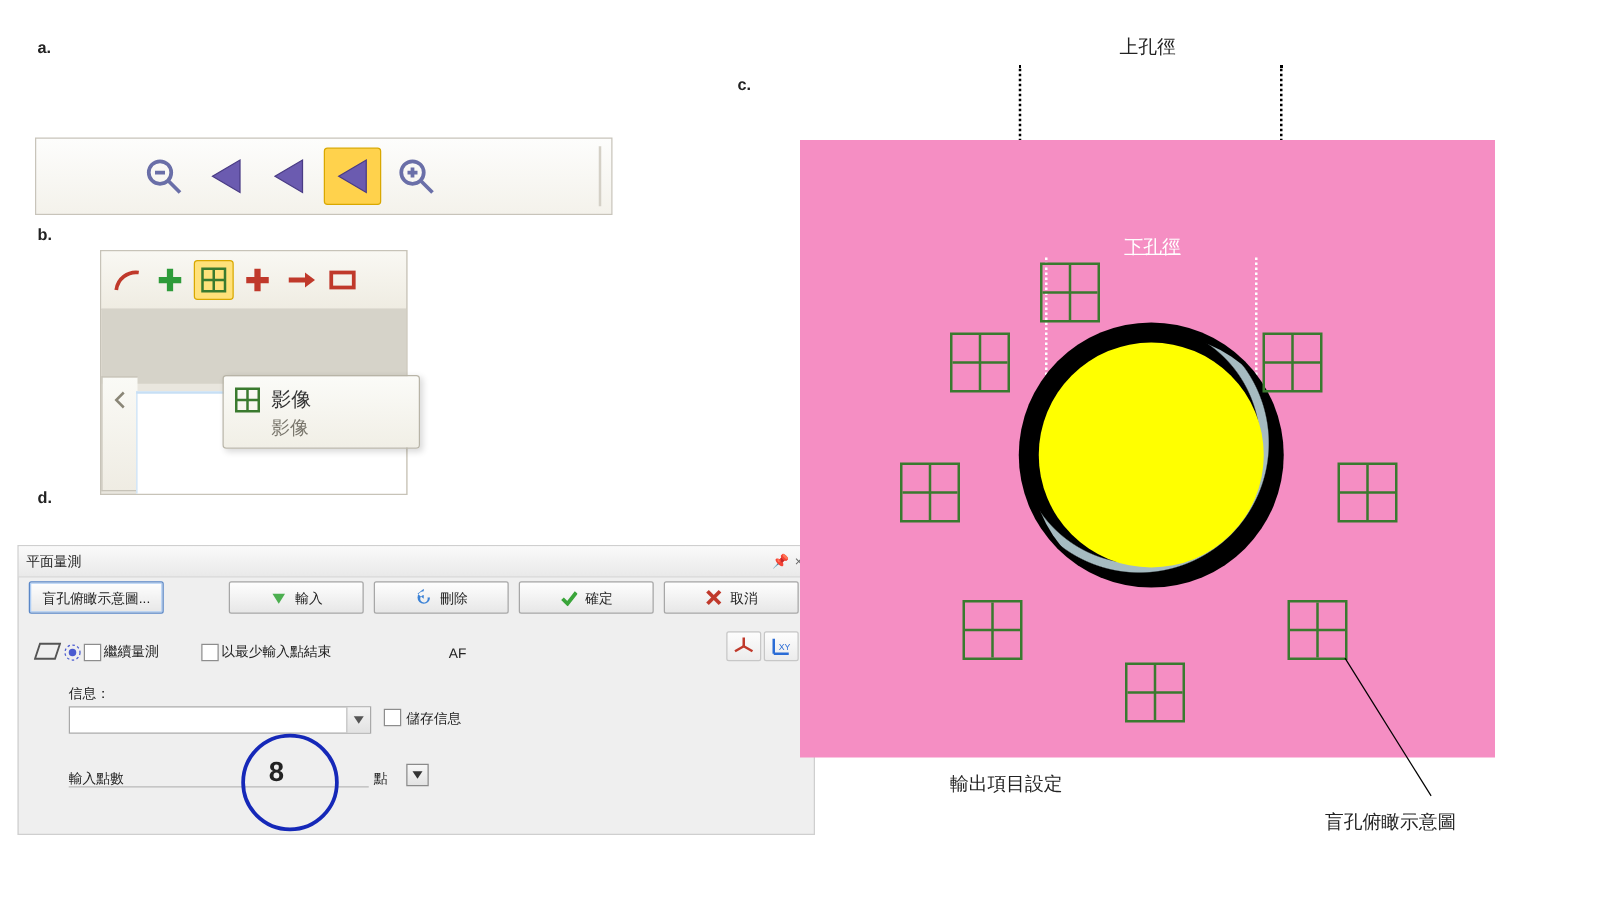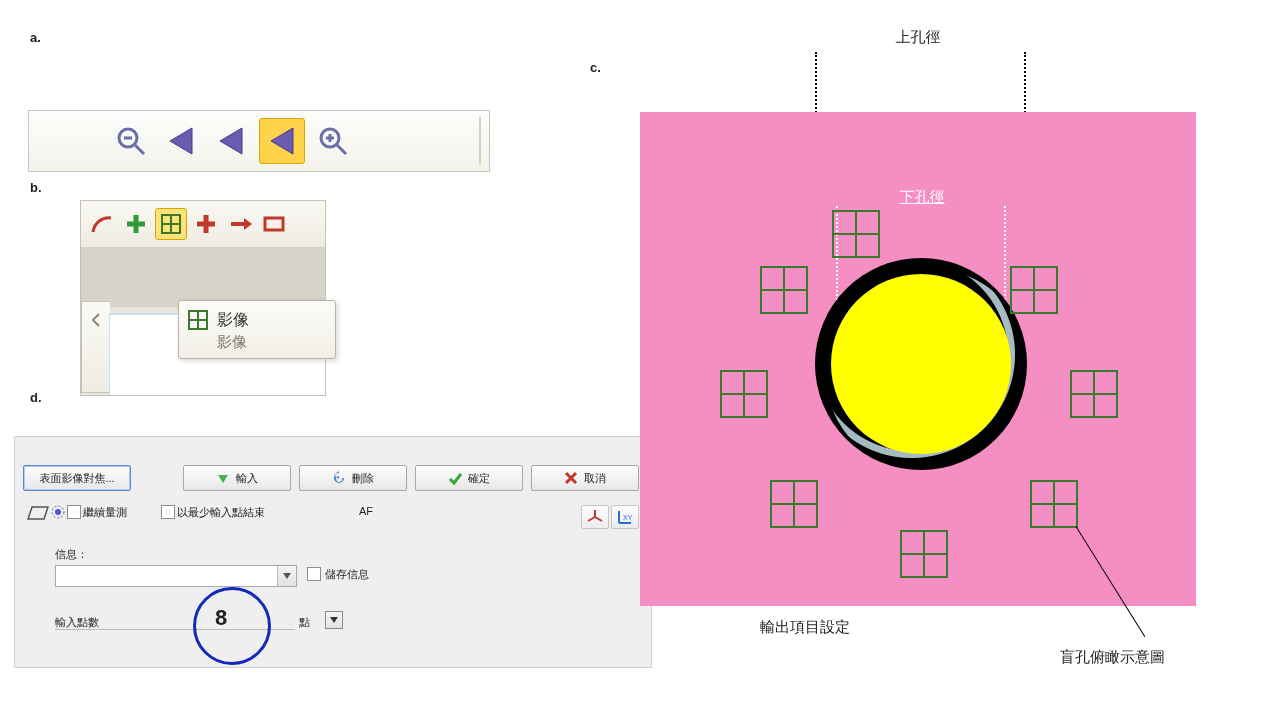--- a/index.html
+++ b/index.html
@@ -74,21 +74,21 @@
   }
   .panel-d-title .ctrls span { display:inline-block; width:12px; text-align:center; color:#666; }
   .d-row1 { position:absolute; left:8px; top:26px; right:8px; height:30px; display:flex; gap:8px; align-items:center; }
   .win-btn {
     height:24px; background:linear-gradient(#fefefe,#e7e7e7);
     border:1px solid #a7a7a7; border-radius:2px;
     display:flex; align-items:center; justify-content:center; gap:6px;
     font-size:11px; padding:0 10px; min-width:86px;
   }
   .win-btn.primary { border:1px solid #5a87c7; box-shadow:0 0 0 1px #aecdf4 inset; }
-  .d-row2 { position:absolute; left:12px; top:68px; right:12px; display:flex; align-items:flex-start; gap:2px; font-size:11px; }
+  .d-row2 { position:absolute; left:12px; top:68px; right:12px; display:flex; align-items:flex-end; gap:2px; font-size:11px; }
   .small-icon-btn { width:26px; height:22px; border:1px solid #c7c7c7; background:linear-gradient(#fdfdfd,#ececec); border-radius:2px; display:flex; align-items:center; justify-content:center; }
   .d-msg-label { position:absolute; left:40px; top:110px; font-size:11px; }
   .d-combo {
     position:absolute; left:40px; top:128px; width:240px; height:20px;
     background:#fff; border:1px solid #a9a9a9;
   }
   .d-combo .arrow { position:absolute; right:0; top:0; bottom:0; width:18px; background:linear-gradient(#f4f4f4,#e2e2e2); border-left:1px solid #bcbcbc; display:flex; align-items:center; justify-content:center; }
   .d-save { position:absolute; left:292px; top:130px; display:flex; align-items:flex-start; gap:4px; font-size:11px; }
   .chk { width:12px; height:12px; border:1px solid #8d8d8d; background:#fff; }
   .d-points-label { position:absolute; left:40px; top:178px; font-size:11px; }
@@ -239,24 +239,31 @@
       <line x1="2" y1="11" x2="20" y2="11" stroke="#3a7a2f" stroke-width="2"></line>
     </svg>
     <span>影像</span>
   </div>
   <div class="row2">影像</div>
 </div>
 
 <div class="label panel-d-label">d.</div>
 
 <div class="panel-d">
+  <div class="panel-d-title">
+    <span>平面量測</span>
+    <span class="ctrls">
+      <span>📌</span>
+      <span>×</span>
+    </span>
+  </div>
 
   <div class="d-row1">
     <div class="win-btn primary">
-      <span>表面影像對焦...</span>
+      <span>盲孔俯瞰示意圖...</span>
     </div>
     <div style="flex:0 0 36px"></div>
     <div class="win-btn">
       <svg width="14" height="14">
           <polygon points="7,12 2,4 12,4" fill="#4caf50"></polygon>
         </svg>
       <span>輸入</span>
     </div>
     <div class="win-btn">
       <svg width="14" height="14">

